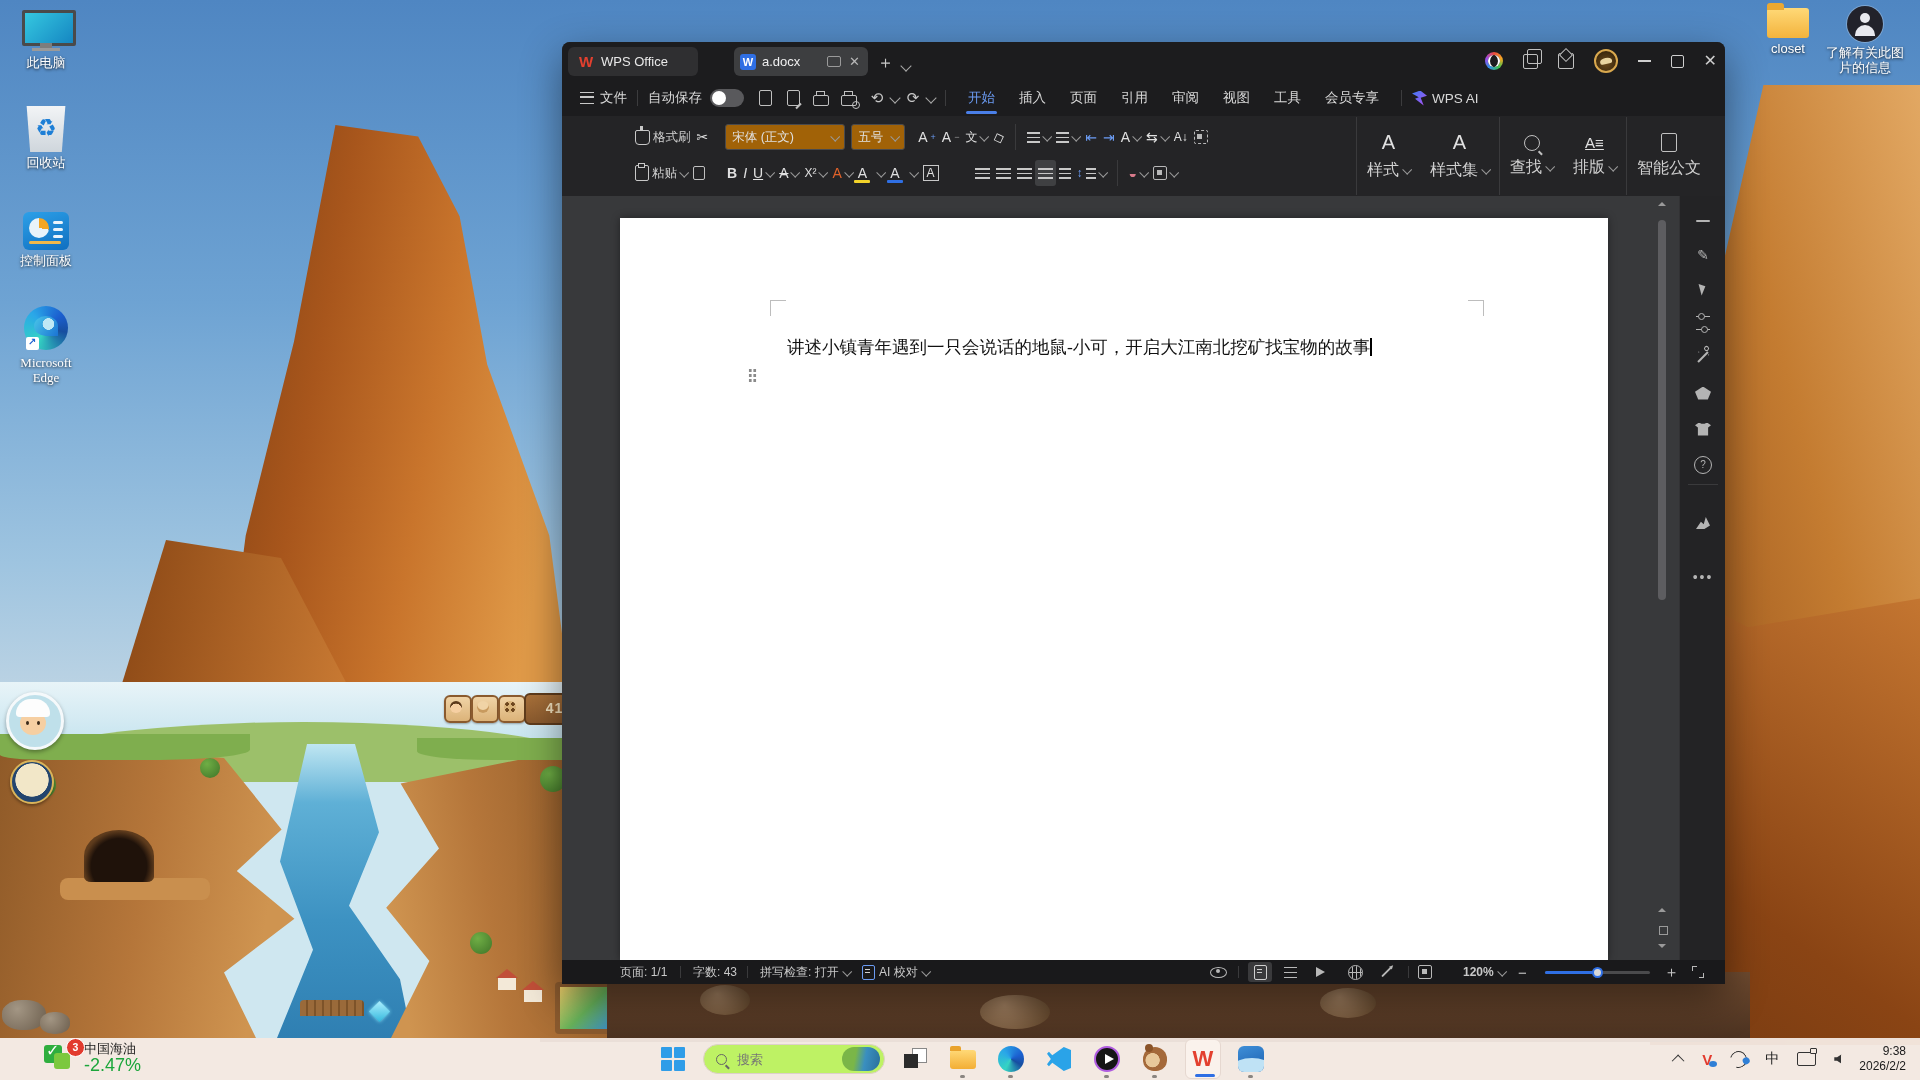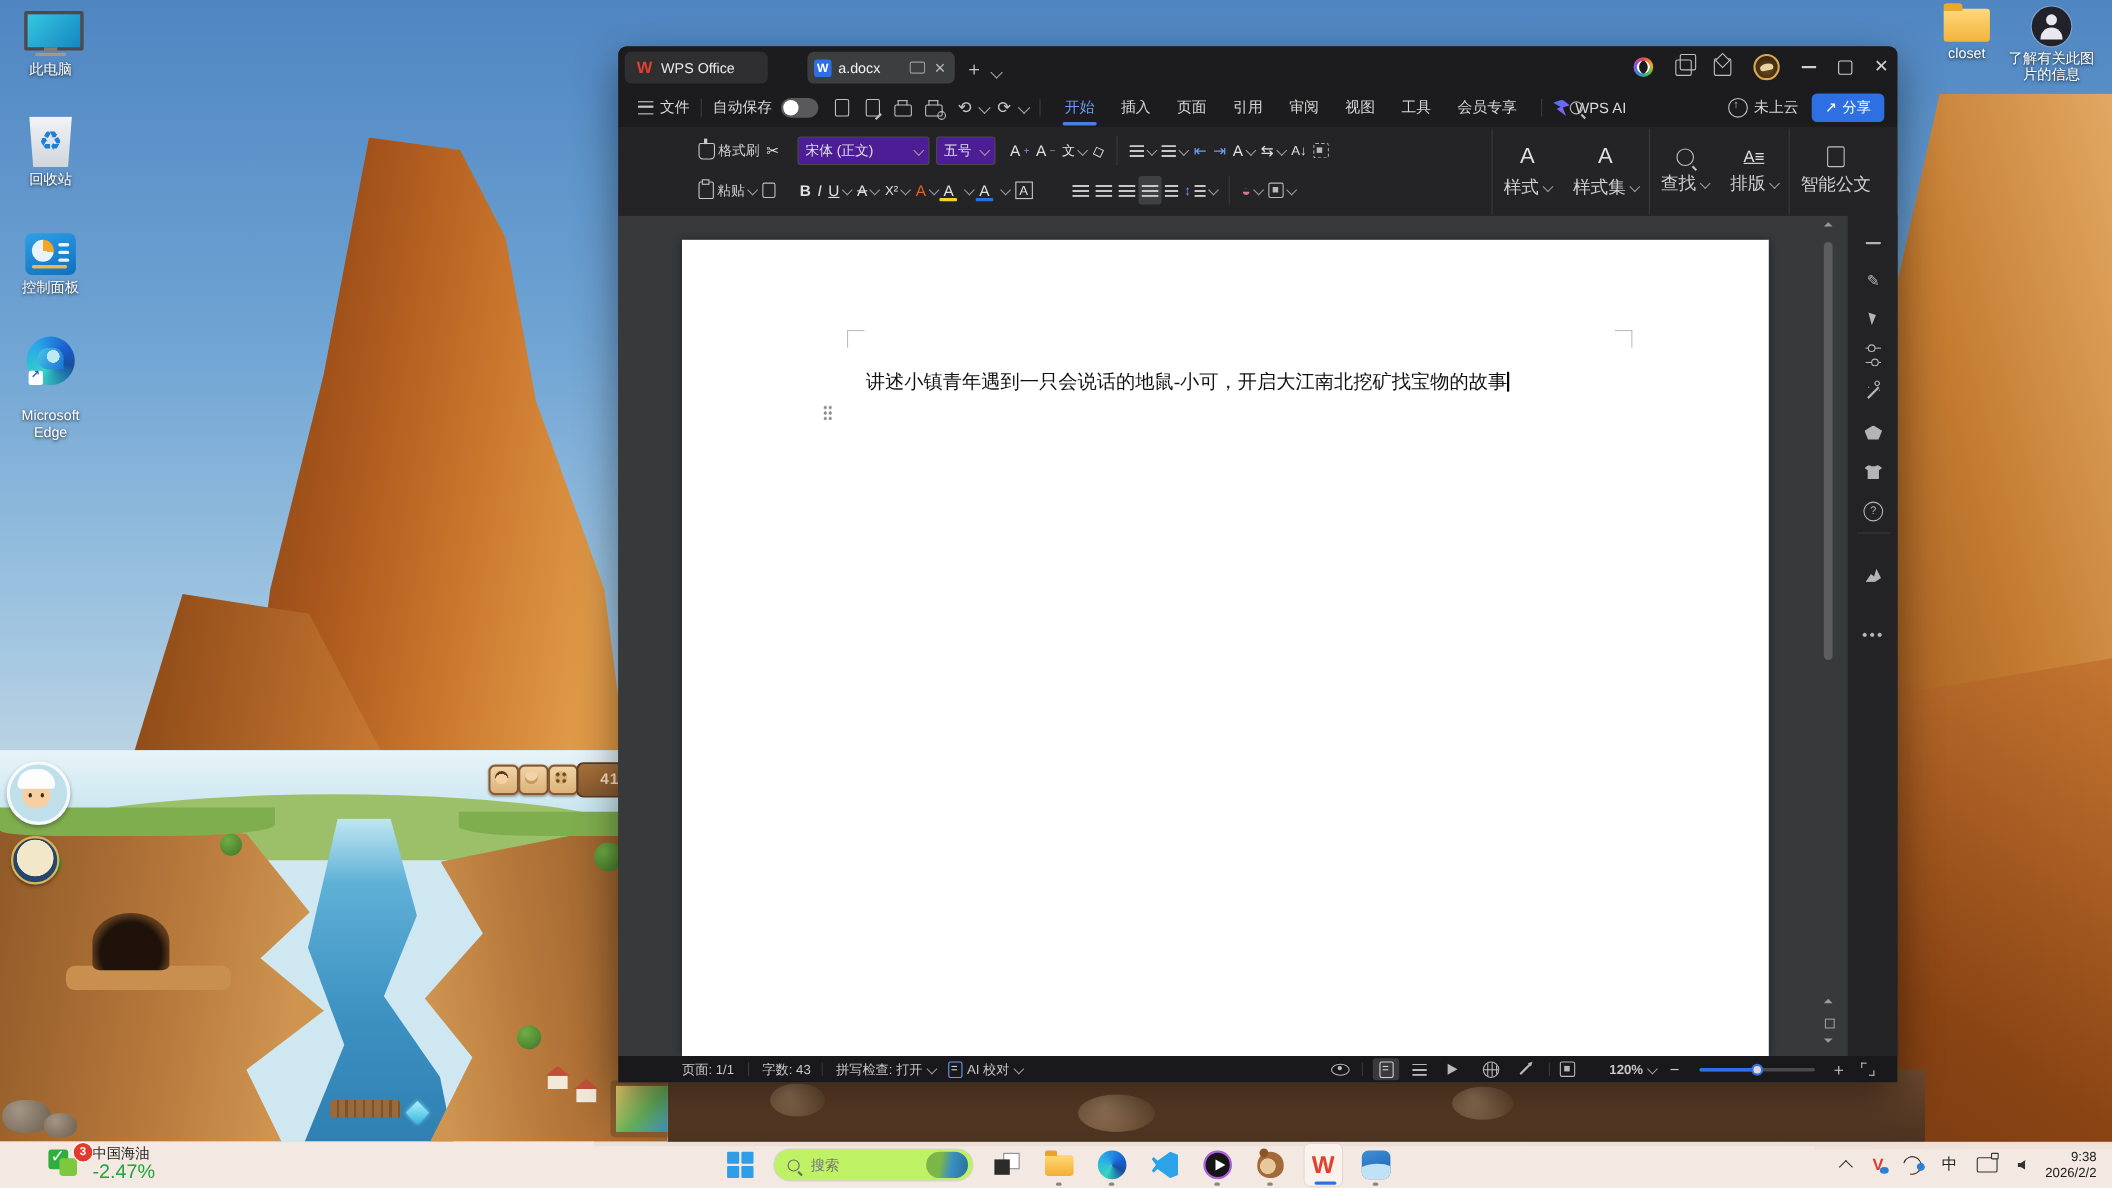--- a/index.html
+++ b/index.html
@@ -146,21 +146,21 @@
   .ic-cloudup:after{content:"↑";position:absolute;left:4px;top:0px;font-size:10px;color:#c0c0c0;}
   .share-btn{height:26px;border-radius:5px;background:#2f6fe4;color:#fff;font-size:13px;display:flex;align-items:center;gap:5px;padding:0 12px;}
 
   .toolbar{position:absolute;left:0;top:74px;width:100%;height:80px;background:#242426;border-bottom:1px solid #161618;color:#d0d0d0;font-size:12.5px;}
   .trow{position:absolute;left:70px;display:flex;align-items:center;}
   .trow1{top:5px;height:32px;}
   .trow2{top:41px;height:32px;}
   .titem{display:inline-flex;align-items:center;justify-content:center;gap:3px;height:26px;padding:0 3px;border-radius:3px;}
   .titem.on{background:#3f4042;}
   .chev{width:6px;height:6px;border-right:1.4px solid #9a9a9a;border-bottom:1.4px solid #9a9a9a;transform:rotate(45deg) translateY(-1px);display:inline-block;}
-  .tsel{height:24px;background:#4c1d95;border:1px solid #4a4a4c;border-radius:3px;display:inline-flex;align-items:center;
+  .tsel{height:24px;background:#a16207;border:1px solid #4a4a4c;border-radius:3px;display:inline-flex;align-items:center;
     padding:0 6px;gap:8px;color:#e0e0e0;}
   .gdiv{width:1px;height:52px;background:#3a3a3c;align-self:center;margin:0 8px;}
   .glyph{font-size:14px;color:#e0e0e0;}
   .ubar{display:inline-block;width:16px;height:3px;border-radius:1px;margin-left:-16px;transform:translateY(8px);}
   .bars{width:15px;height:11px;background:repeating-linear-gradient(#c8c8c8 0 1.6px,transparent 1.6px 4.6px);}
   .ic-brush{width:13px;height:13px;border:1.4px solid #c8c8c8;border-radius:2px 2px 4px 4px;position:relative;}
   .ic-brush:after{content:"";position:absolute;left:4px;top:-5px;width:3px;height:5px;background:#c8c8c8;}
   .ic-clip{width:12px;height:14px;border:1.4px solid #c8c8c8;border-radius:2px;position:relative;}
   .ic-clip:before{content:"";position:absolute;left:2px;top:-3px;width:5px;height:3px;background:#242426;border:1.4px solid #c8c8c8;}
   .tbig{position:absolute;left:794px;top:1px;height:78px;display:flex;align-items:stretch;}
@@ -305,21 +305,21 @@
         <div class="ln" style="top:16px;"></div>
         <div class="ln" style="top:23px;"></div>
         <div class="bar"></div>
     </div>
     <div class="dlabel">控制面板</div>
   </div>
   <div class="dicon" style="left:4px;top:306px;">
     <div class="ic-edge">
         <div class="ic-link"></div>
       </div>
-    <div class="dlabel" style="width:70px;margin:20px auto 0;">Microsoft Edge</div>
+    <div class="dlabel" style="width:70px;margin:5px auto 0;font-family:Liberation Serif, serif;">Microsoft Edge</div>
   </div>
 
   <div class="dicon" style="left:1748px;top:8px;width:80px;">
     <div class="ic-folder"></div>
     <div class="dlabel">closet</div>
   </div>
   <div class="dicon" style="left:1822px;top:6px;width:86px;">
     <div class="ic-info">
         <div class="hd"></div>
         <div class="bd"></div>
@@ -429,31 +429,20 @@
         <span class="menu-item">页面</span>
         <span class="menu-item">引用</span>
         <span class="menu-item">审阅</span>
         <span class="menu-item">视图</span>
         <span class="menu-item">工具</span>
         <span class="menu-item">会员专享</span>
         <span class="mdivider"></span>
         <span class="ai-logo"></span>
         <span>WPS AI</span>
       </div>
-      <div class="mright">
-        <span class="ic-search"></span>
-        <span style="display:flex;align-items:center;gap:6px;margin-left:120px;">
-          <span class="ic-cloudup"></span>
-          <span>未上云</span>
-        </span>
-        <span class="share-btn">
-          <span>↗</span>
-          <span>分享</span>
-        </span>
-      </div>
     </div>
 
     <div class="toolbar">
       <div class="trow trow1">
         <span class="titem">
             <span class="ic-brush"></span>
             <span>格式刷</span>
           </span>
         <span class="titem">
             <span class="glyph">✂</span>

